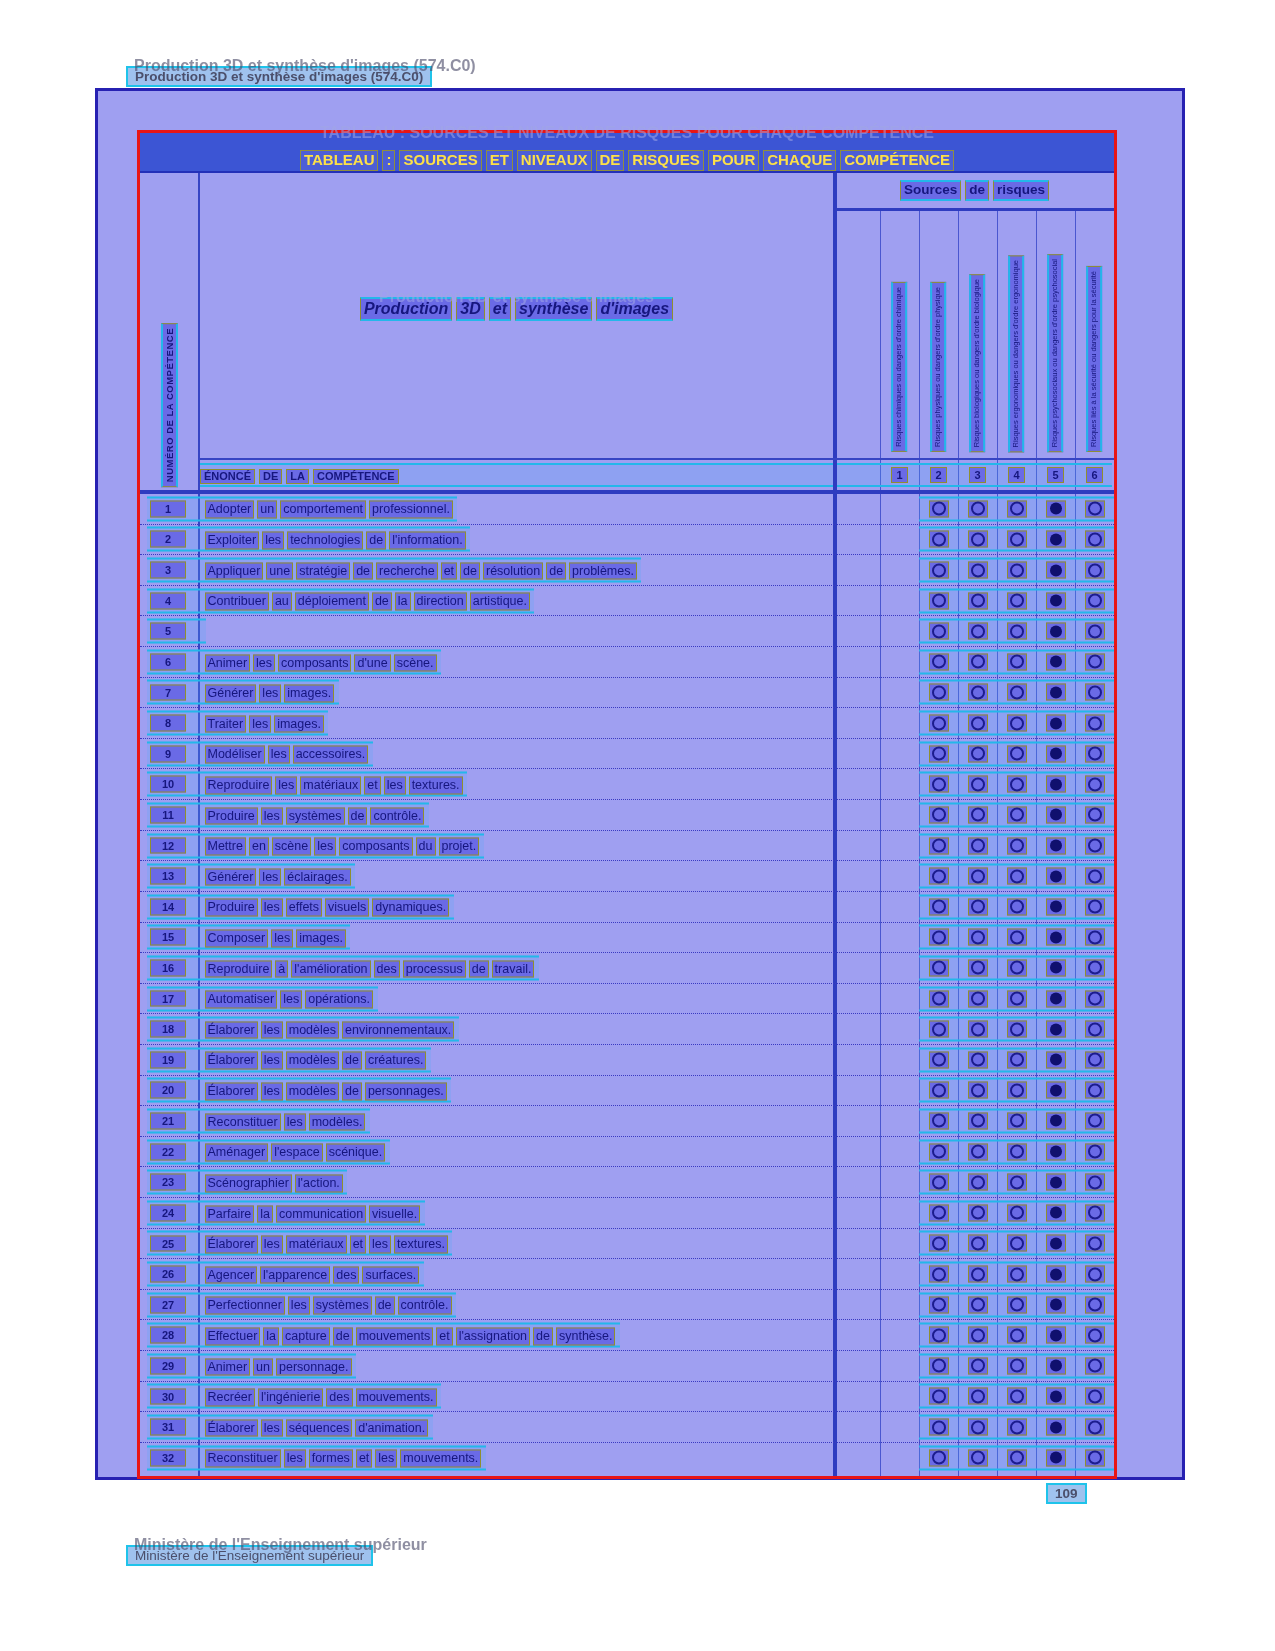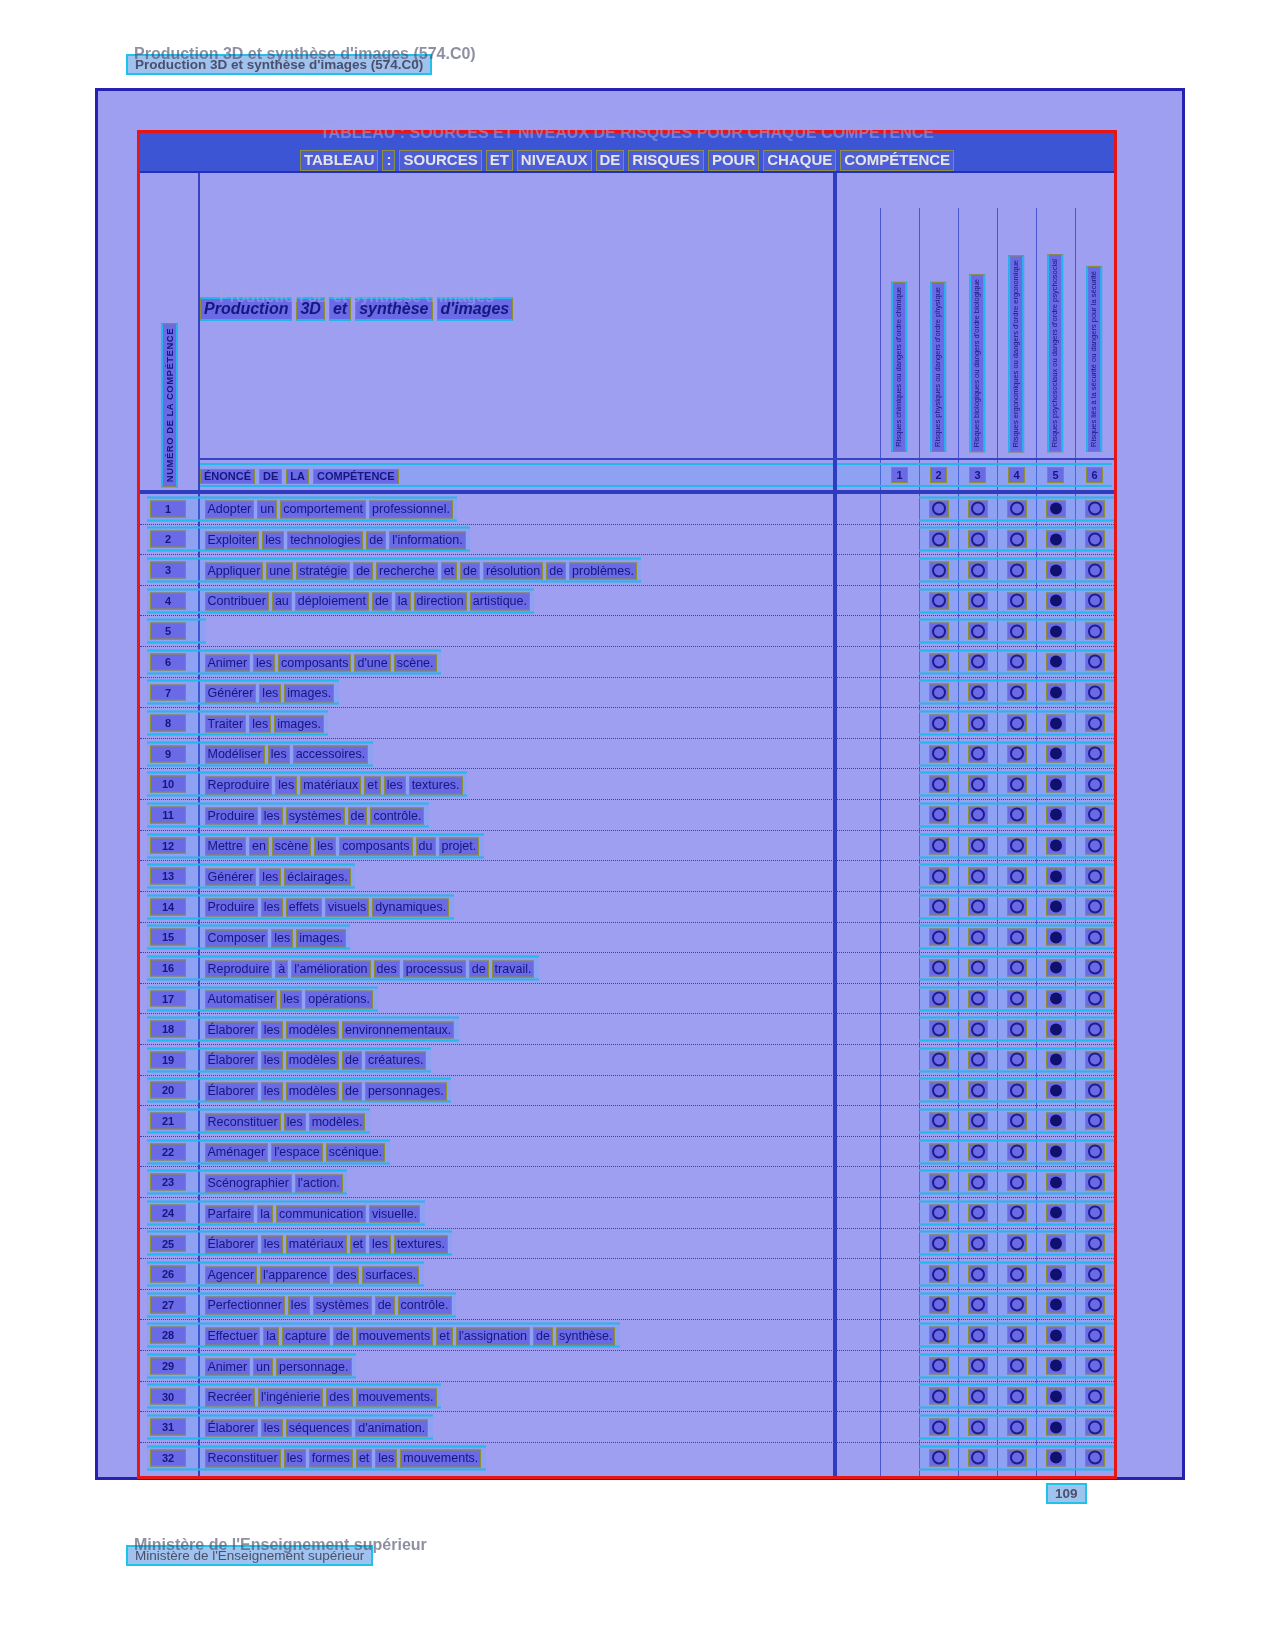--- a/index.html
+++ b/index.html
@@ -17,48 +17,48 @@
   }
   .cyanbox{
     display:inline-block;background:#9fc2ee;border:2px solid #1fc3ea;
     color:#4b4f6b;font-weight:bold;font-size:13.5px;padding:1px 7px;white-space:nowrap;
   }
   
   #page{
     position:absolute;left:95px;top:88px;width:1084px;height:1386px;
     background:#9f9ff1;border:3px solid #2721b2;
   }
-  #page-header{position:absolute;left:126px;top:54px;z-index:5;}
+  #page-header{position:absolute;left:126px;top:66px;z-index:5;}
   
   #risk-table{
     position:absolute;left:39px;top:39px;width:974px;
     border:3px solid #e81515;background:#9f9ff1;z-index:2;
   }
   #title-band{
     height:38px;background:#3c55d4;border-bottom:2px solid #2330b8;
     display:flex;align-items:flex-end;justify-content:center;position:relative;
   }
-  #title-band .wbox{background:#4d5ed6;color:#e5e5e5;font-weight:bold;font-size:15px;border-color:#8f8f3f;}
+  #title-band .wbox{background:#4d5ed6;color:#fde047;font-weight:bold;font-size:15px;border-color:#8f8f3f;}
   
   #head-grid{
     display:grid;grid-template-columns:58px 637px 279px;grid-template-rows:285px 32px;
     border-bottom:4px solid #2e3cc0;position:relative;
   }
   #numero-cell{
     grid-row:1/3;grid-column:1;display:flex;align-items:flex-end;justify-content:center;
     padding-bottom:3px;
   }
   .vtext{
     writing-mode:vertical-rl;transform:rotate(180deg);
     background:#6a6ae6;border:1px solid #8f8f2f;border-left:2px solid #23b7ea;border-right:2px solid #23b7ea;
     color:#16167e;padding:4px 1px;
   }
   #numero-cell .vtext{font-size:9.5px;font-weight:bold;letter-spacing:.5px;max-height:215px;}
   #program-cell{
-    grid-row:1;grid-column:2;display:flex;align-items:center;
+    grid-row:1;grid-column:2;display:flex;align-items:center;justify-content:center;
   }
   #program-title{margin-top:-14px;}
   #program-title .wbox{font-size:16px;font-weight:bold;font-style:italic;border-top:2px solid #23b7ea;border-bottom:2px solid #23b7ea;}
   #risques-cell{grid-row:1;grid-column:3;display:flex;flex-direction:column;}
   #sources-band{
     height:35px;border-bottom:3px solid #2e3cc0;display:flex;align-items:center;justify-content:center;position:relative;
   }
   #sources-band .wbox{font-size:13.5px;font-weight:bold;border-top:2px solid #23b7ea;border-bottom:2px solid #23b7ea;}
   #risk-headers{
     flex:1;display:grid;grid-template-columns:45px repeat(6,39px);align-items:end;
@@ -147,20 +147,23 @@
       <div id="numero-cell">
         <div class="vtext">NUMÉRO DE LA COMPÉTENCE</div>
       </div>
       <div id="program-cell">
         <div id="program-title" class="ghosted">
           <div class="ghost centered">Production 3D et synthèse d'images</div>
           <div><span class="wbox">Production</span><span class="wbox">3D</span><span class="wbox">et</span><span class="wbox">synthèse</span><span class="wbox">d'images</span></div>
         </div>
       </div>
       <div id="risques-cell">
+        <div id="sources-band">
+          <div><span class="wbox">Sources</span><span class="wbox">de</span><span class="wbox">risques</span></div>
+        </div>
         <div id="risk-headers">
             <div class="risk-head-spacer"></div>
             <div class="risk-head">
               <div class="vtext">Risques chimiques ou dangers d'ordre chimique</div>
             </div>
             <div class="risk-head">
               <div class="vtext">Risques physiques ou dangers d'ordre physique</div>
             </div>
             <div class="risk-head">
               <div class="vtext">Risques biologiques ou dangers d'ordre biologique</div>

